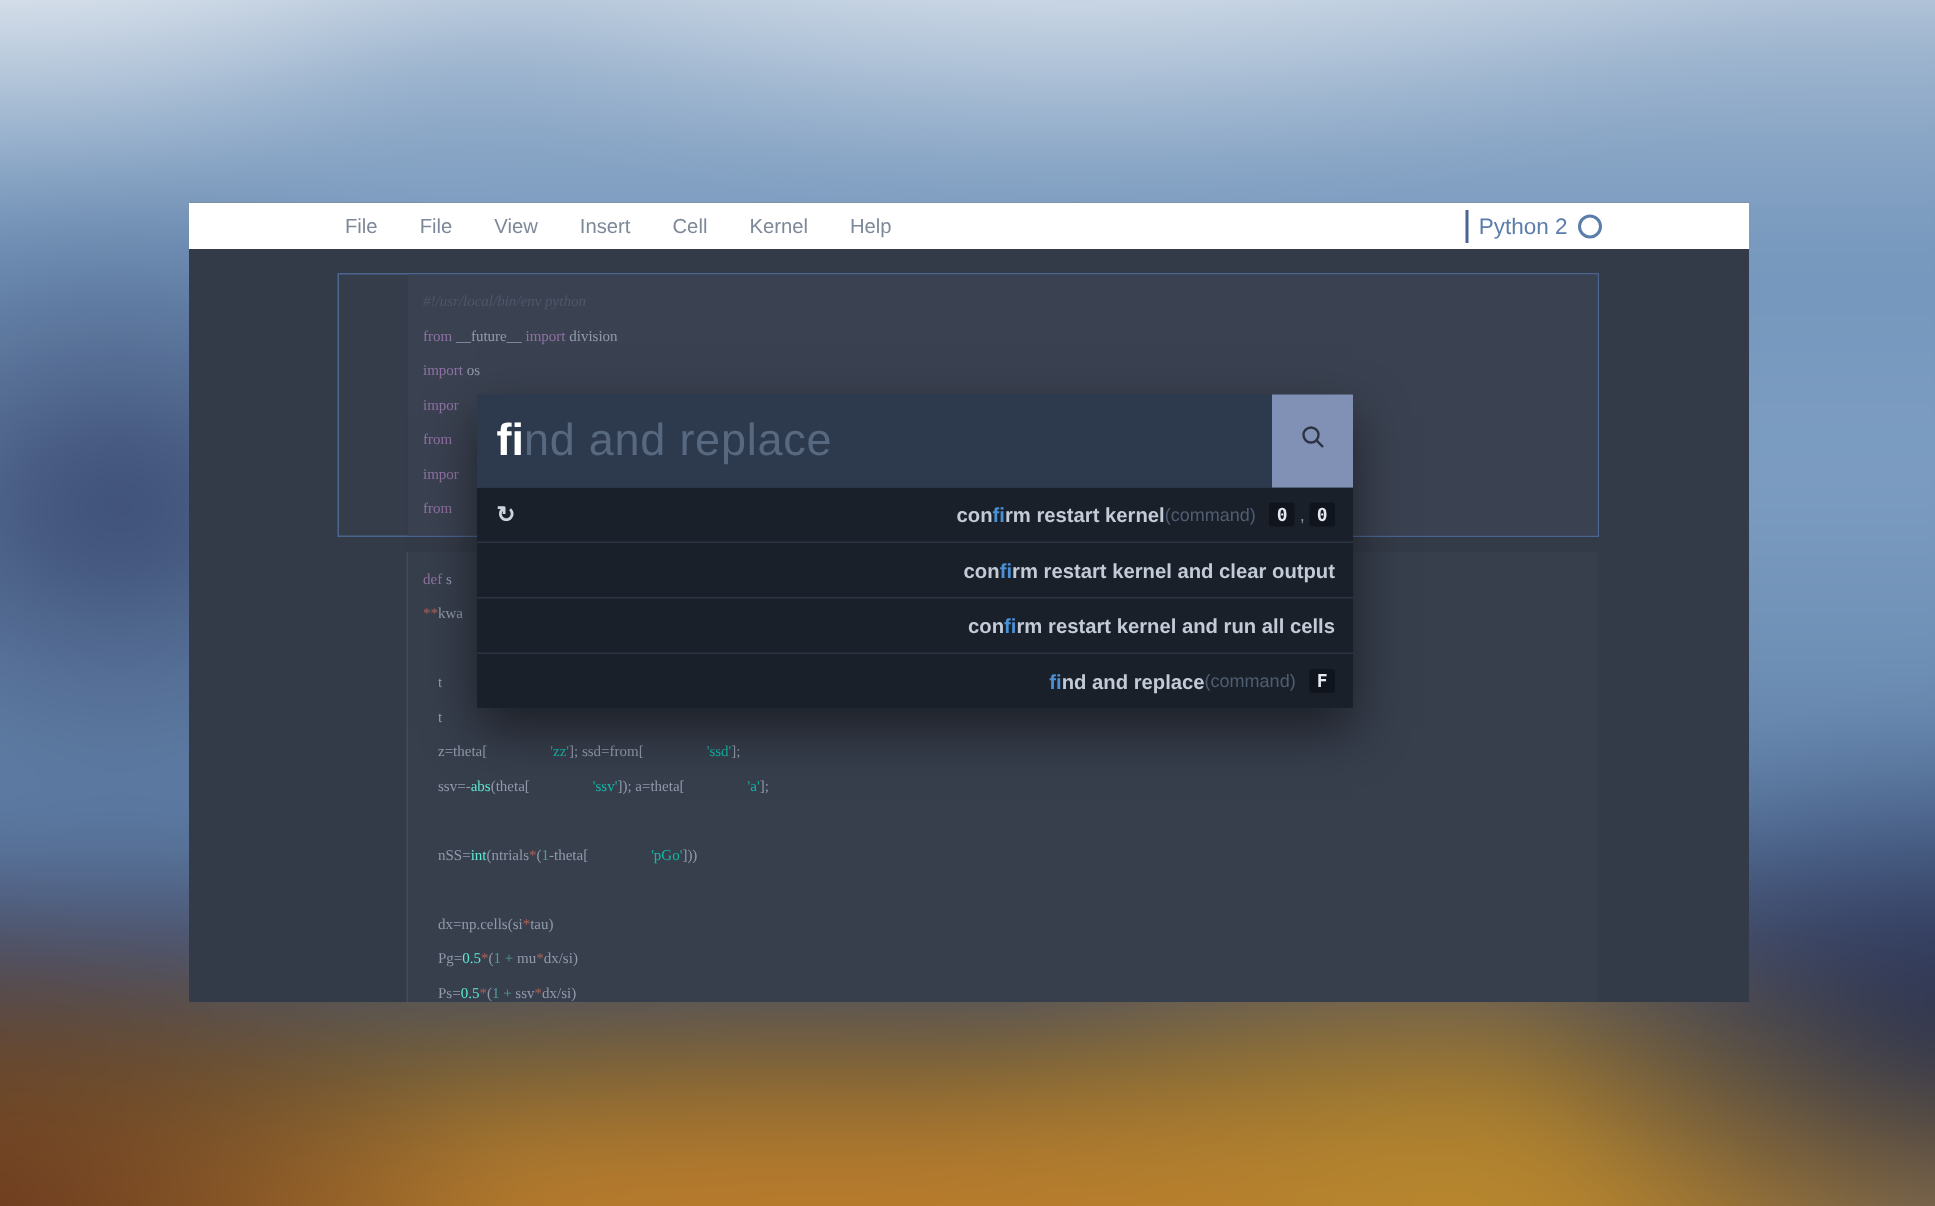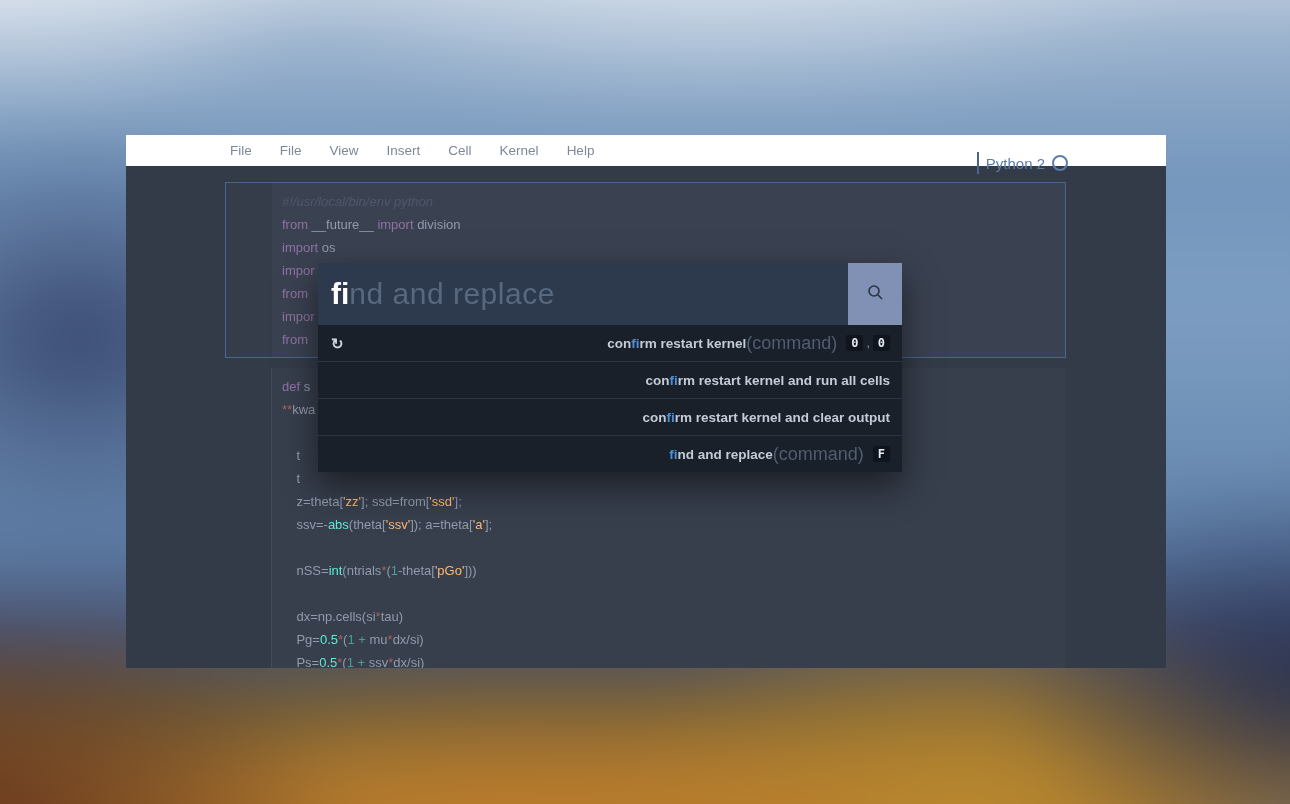--- a/index.html
+++ b/index.html
@@ -27,43 +27,43 @@
   .window{
     position:absolute;left:126px;top:135px;width:1040px;height:533px;
     background:#343b48;overflow:hidden;
   }
   .menubar{
     position:absolute;top:0;left:0;right:0;height:31px;background:#ffffff;
     display:flex;align-items:center;padding-left:104px;gap:28px;
   }
   .menu-item{color:#7d8899;font-size:13.5px;cursor:default;}
   .kernel{
-    position:absolute;top:16px;right:98px;height:24px;
+    position:absolute;top:4px;right:98px;height:24px;
     display:flex;align-items:center;gap:7px;
   }
   .kernel-sep{width:2px;height:22px;background:#4a6590;}
   .kernel-name{color:#5b7dab;font-size:15px;}
   .kernel-circle{width:12px;height:12px;border:2px solid #5b7dab;border-radius:50%;}
 
   
   .cell{position:absolute;display:flex;}
   .cell-1{left:99px;top:47px;width:839px;height:174px;border:1px solid #4a6590;background:#363d4a;}
   .cell-2{left:99px;top:233px;width:840px;height:300px;background:transparent;}
   .prompt{width:46px;flex:0 0 46px;}
   .codearea{flex:1;padding:7px 10px;}
   .cell-1 .codearea{background:#3a4150;}
   .cell-2 .codearea{background:#373e4c;border-left:1px solid #414c5e;}
   .code-line{
-    font-family:Liberation Sans, sans-serif;font-size:13px;line-height:23px;
+    font-family:Liberation Serif, serif;font-size:10px;line-height:23px;
     white-space:pre;color:#909aad;
   }
   .tok-c{color:#4e586b;font-style:italic;}
   .tok-k{color:#8f72a3;}
   .tok-t{color:#919bad;}
-  .tok-s{color:#fdba74;}
+  .tok-s{color:#14b8a6;margin-left:42px;}
   .tok-b{color:#5eead4;}
   .tok-n{color:#4f9b98;}
   .tok-star{color:#a8625a;}
 
   
   .palette{
     position:absolute;left:192px;top:128px;width:584px;
     box-shadow:0 14px 32px rgba(0,0,0,.5);
   }
   .palette-input{
@@ -78,21 +78,21 @@
   }
   .results{background:#1a2029;}
   .result-row{
     height:36px;display:flex;align-items:center;
     padding:0 12px 0 13px;border-top:1px solid #2b3544;cursor:pointer;
   }
   .result-row:first-child{border-top:none;}
   .row-icon{width:21px;flex:0 0 21px;color:#ccd4e0;font-size:15px;font-weight:700;line-height:1;}
   .row-text{flex:1;color:#c3cbd8;font-size:13.5px;font-weight:700;text-align:right;}
   .row-text .hl{color:#4b8fd5;}
-  .row-meta{color:#4f5d73;font-size:18px;font-weight:400;margin-right:9px;}
+  .row-meta{color:#4f5d73;font-size:12px;font-weight:400;margin-right:9px;}
   .key{
     background:#10151d;color:#e4e9f1;font-family:"DejaVu Sans Mono",monospace;
     font-size:12px;font-weight:700;padding:1px 5px;border-radius:2px;
   }
   .key-sep{color:#8a94a6;margin:0 3px;font-size:12px;}
 </style>
 </head>
 <body>
 
 <div class="wallpaper"></div>
@@ -170,25 +170,25 @@
         <div class="result-row">
           <span class="row-icon">↻</span>
           <span class="row-text"><span>con</span><span class="hl">fi</span><span>rm restart kernel</span></span>
           <span class="row-meta">(command)</span>
           <span class="key">0</span>
           <span class="key-sep">,</span>
           <span class="key">0</span>
         </div>
         <div class="result-row">
           <span class="row-icon"></span>
-          <span class="row-text"><span>con</span><span class="hl">fi</span><span>rm restart kernel and run all cells</span></span>
+          <span class="row-text"><span>con</span><span class="hl">fi</span><span>rm restart kernel and clear output</span></span>
         </div>
         <div class="result-row">
           <span class="row-icon"></span>
-          <span class="row-text"><span>con</span><span class="hl">fi</span><span>rm restart kernel and clear output</span></span>
+          <span class="row-text"><span>con</span><span class="hl">fi</span><span>rm restart kernel and run all cells</span></span>
         </div>
         <div class="result-row">
           <span class="row-icon"></span>
           <span class="row-text"><span class="hl">fi</span><span>nd and replace</span></span>
           <span class="row-meta">(command)</span>
           <span class="key">F</span>
         </div>
       </div>
   </div>
 

